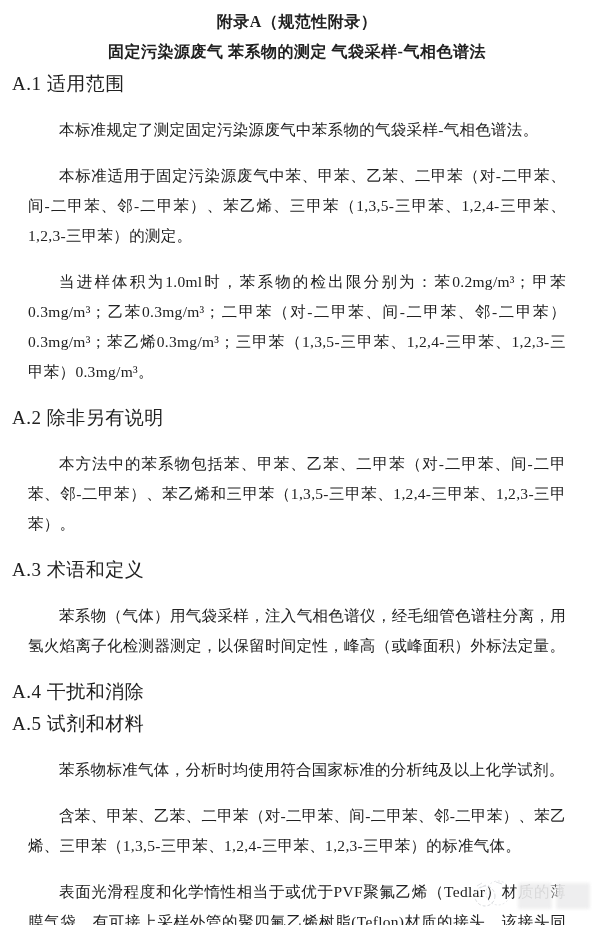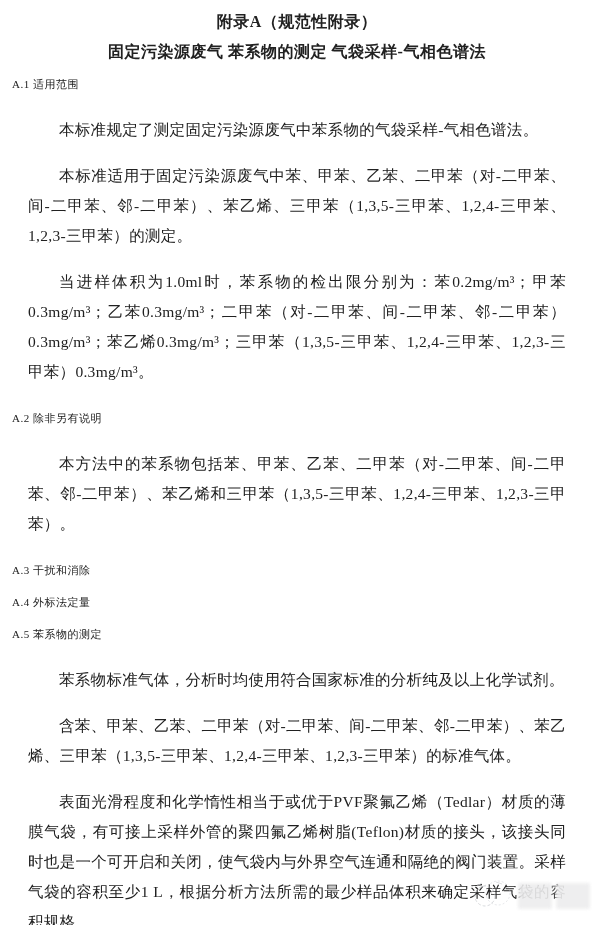--- a/index.html
+++ b/index.html
@@ -23,21 +23,21 @@
   }
   .doc-title {
     text-align: center;
     font-weight: bold;
     font-size: 16px;
     line-height: 30px;
     letter-spacing: 0.5px;
   }
   .section-heading {
     margin: 2px 0 0 0;
-    font-size: 11px;
+    font-size: 19px;
     font-weight: normal;
     line-height: 30px;
     letter-spacing: 0.5px;
   }
   .para {
     margin: 16px;
     text-indent: 2em;
     text-align: justify;
     letter-spacing: 0.3px;
   }
@@ -82,29 +82,30 @@
     <p class="para">本标准适用于固定污染源废气中苯、甲苯、乙苯、二甲苯（对-二甲苯、间-二甲苯、邻-二甲苯）、苯乙烯、三甲苯（1,3,5-三甲苯、1,2,4-三甲苯、1,2,3-三甲苯）的测定。</p>
     <p class="para">当进样体积为1.0ml时，苯系物的检出限分别为：苯0.2mg/m³；甲苯0.3mg/m³；乙苯0.3mg/m³；二甲苯（对-二甲苯、间-二甲苯、邻-二甲苯）0.3mg/m³；苯乙烯0.3mg/m³；三甲苯（1,3,5-三甲苯、1,2,4-三甲苯、1,2,3-三甲苯）0.3mg/m³。</p>
   </div>
 
   <div>
     <h2 class="section-heading">A.2 除非另有说明</h2>
     <p class="para">本方法中的苯系物包括苯、甲苯、乙苯、二甲苯（对-二甲苯、间-二甲苯、邻-二甲苯）、苯乙烯和三甲苯（1,3,5-三甲苯、1,2,4-三甲苯、1,2,3-三甲苯）。</p>
   </div>
 
   <div>
-    <h2 class="section-heading">A.3 干扰和消除</h2>
+    <h2 class="section-heading">A.3 术语和定义</h2>
+    <p class="para">苯系物（气体）用气袋采样，注入气相色谱仪，经毛细管色谱柱分离，用氢火焰离子化检测器测定，以保留时间定性，峰高（或峰面积）外标法定量。</p>
   </div>
 
   <div>
-    <h2 class="section-heading">A.4 外标法定量</h2>
+    <h2 class="section-heading">A.4 干扰和消除</h2>
   </div>
 
   <div>
-    <h2 class="section-heading">A.5 苯系物的测定</h2>
+    <h2 class="section-heading">A.5 试剂和材料</h2>
     <p class="para">苯系物标准气体，分析时均使用符合国家标准的分析纯及以上化学试剂。</p>
   </div>
 
   <div>
     <p class="para">含苯、甲苯、乙苯、二甲苯（对-二甲苯、间-二甲苯、邻-二甲苯）、苯乙烯、三甲苯（1,3,5-三甲苯、1,2,4-三甲苯、1,2,3-三甲苯）的标准气体。</p>
   </div>
 
   <div>
     <p class="para">表面光滑程度和化学惰性相当于或优于PVF聚氟乙烯（Tedlar）材质的薄膜气袋，有可接上采样外管的聚四氟乙烯树脂(Teflon)材质的接头，该接头同时也是一个可开启和关闭，使气袋内与外界空气连通和隔绝的阀门装置。采样气袋的容积至少1 L，根据分析方法所需的最少样品体积来确定采样气袋的容积规格。</p>
   </div>

